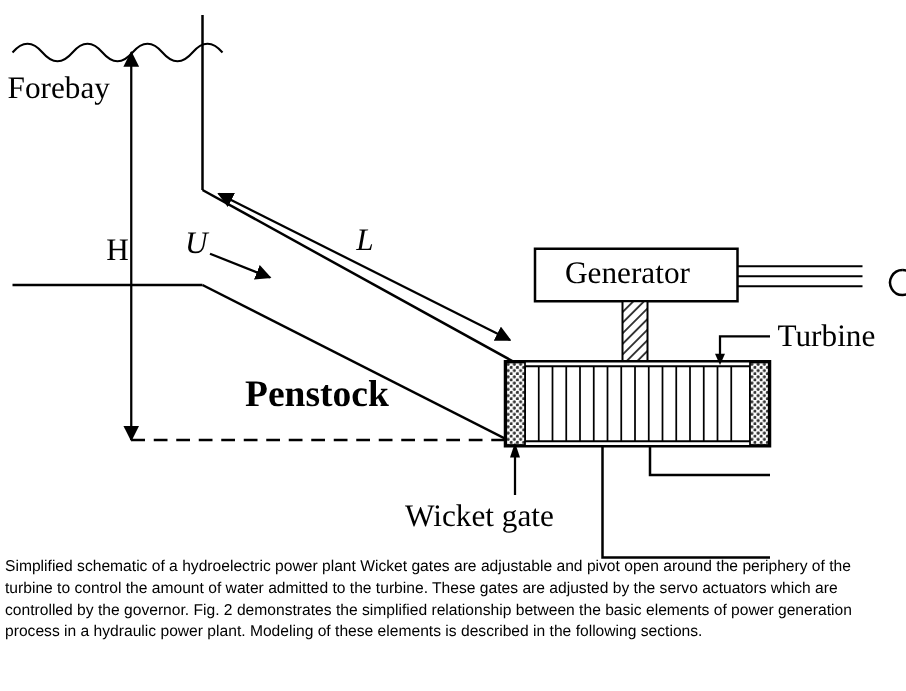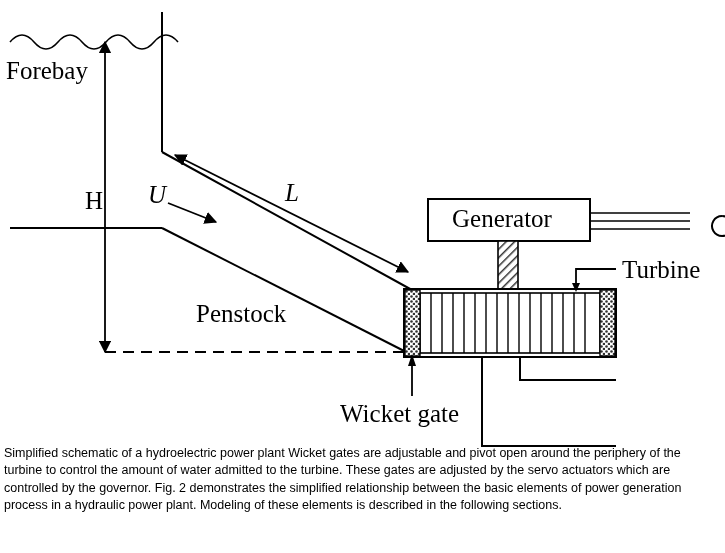--- a/index.html
+++ b/index.html
@@ -27,24 +27,24 @@
     position: absolute;
     font-family: "Liberation Serif", serif;
     color: #000000;
     white-space: nowrap;
     line-height: 1;
   }
   .lbl-forebay { left: 6px;   top: 58px;  font-size: 25px; }
   .lbl-h       { left: 85px;  top: 188px; font-size: 25px; }
   .lbl-u       { left: 148px; top: 182px; font-size: 25px; font-style: italic; }
   .lbl-l       { left: 285px; top: 180px; font-size: 25px; font-style: italic; }
-  .lbl-penstock{ left: 196px; top: 301px; font-size: 25px; }
+  .lbl-penstock{ left: 196px; top: 301px; font-size: 30px; font-weight: bold; }
   .lbl-generator{left: 452px; top: 206px; font-size: 25px; }
   .lbl-turbine { left: 622px; top: 257px; font-size: 25px; }
-  .lbl-wicket  { left: 340px; top: 401px; font-size: 25px; }
+  .lbl-wicket  { left: 324px; top: 401px; font-size: 25px; }
 
   #caption {
     position: absolute;
     left: 4px;
     top: 445px;
     width: 706px;
     font-family: "Liberation Sans", sans-serif;
     font-size: 12.5px;
     line-height: 1.38;
     color: #000000;

